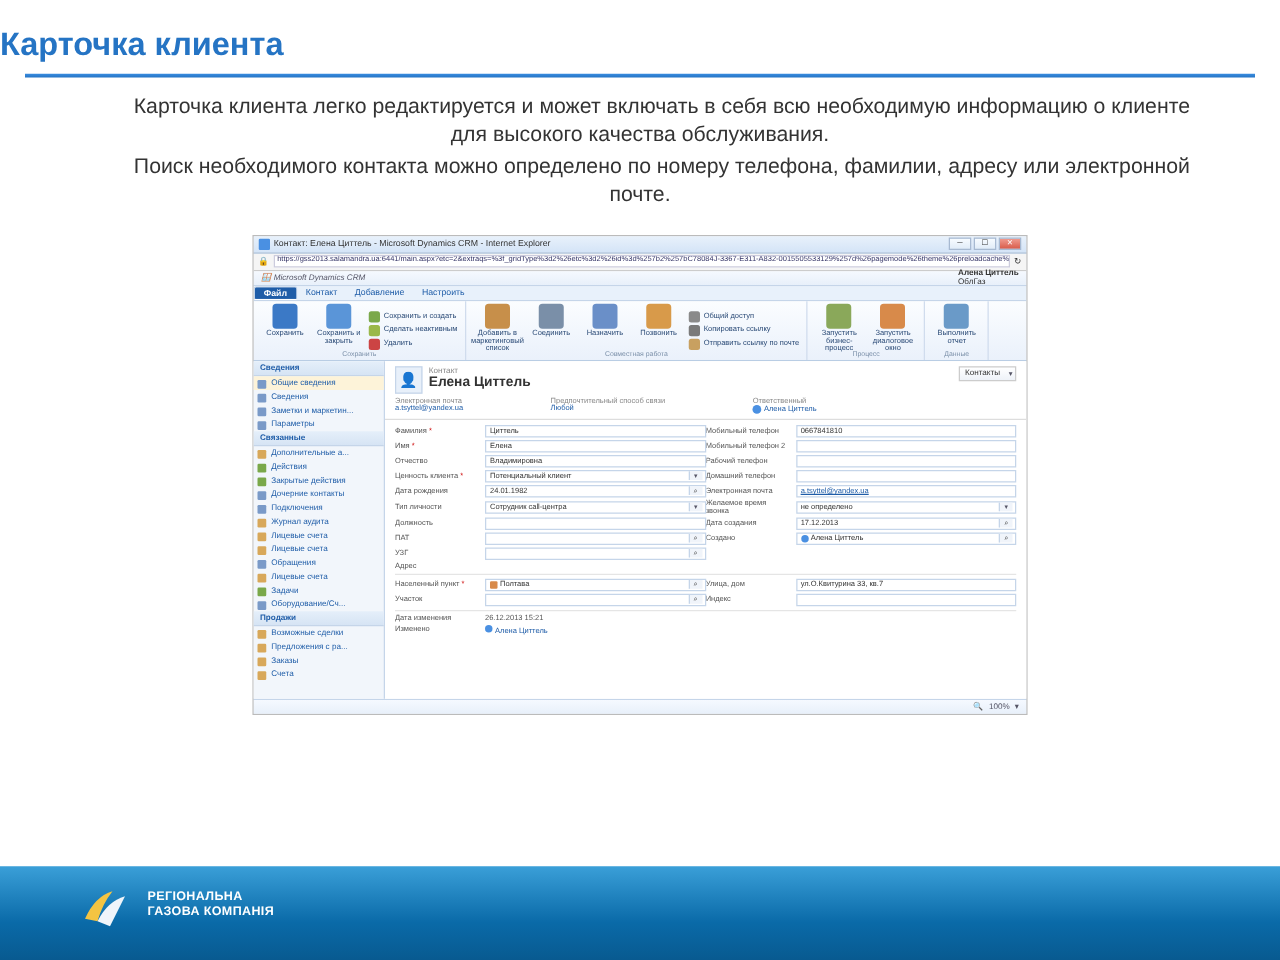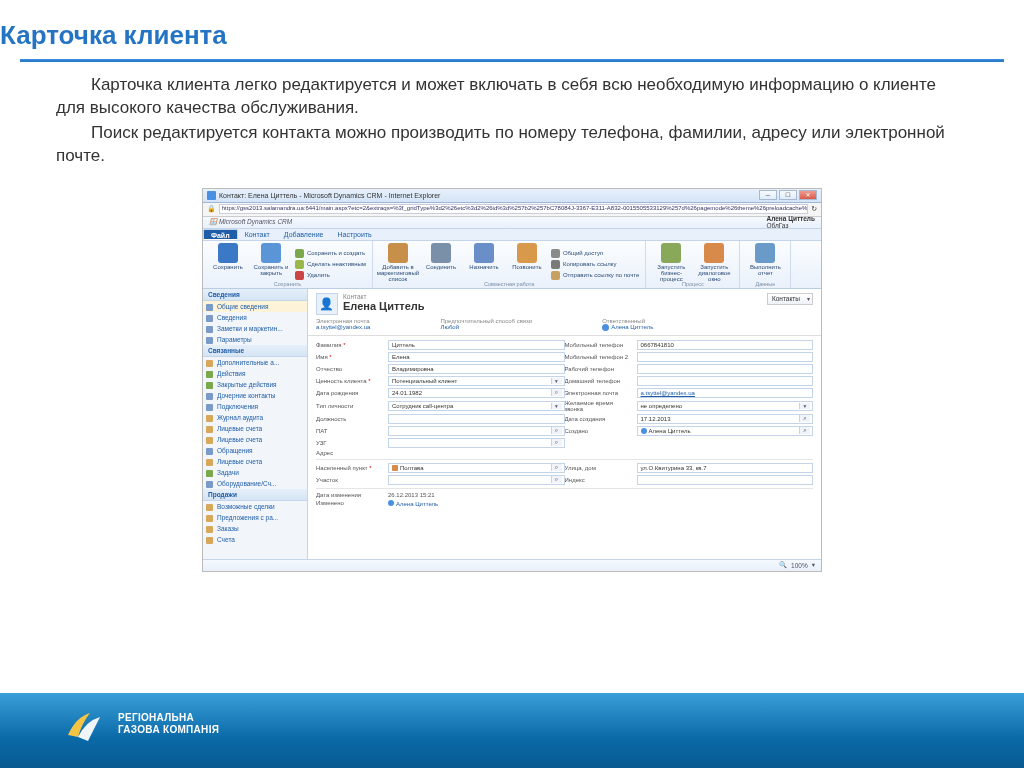--- a/index.html
+++ b/index.html
@@ -22,21 +22,21 @@
     height: 3px;
     background: linear-gradient(#3a8de0,#2574c4);
     margin: 0 20px 12px 20px;
   }
   .slide-body {
     padding: 0 56px;
     font-size: 17px;
     color: #333;
     line-height: 1.35;
   }
-  .slide-body p { text-indent: 35px; margin-bottom: 2px; }
+  .slide-body p { text-indent: 35px; margin-bottom: 2px; text-align: center; }
   .screenshot {
     width: 620px;
     margin: 20px auto 0 auto;
     border: 1px solid #bbb;
     background: #f2f2f2;
     font-size: 7px;
     color: #333;
     position: relative;
   }
   
@@ -131,21 +131,21 @@
   .logo-mark svg { width:46px; height:46px; }
   .logo-text { color:#fff; font-size:10px; line-height:1.2; font-weight:bold; letter-spacing:0.3px; }
 </style>
 </head>
 <body>
 
 <div class="slide-title">Карточка клиента</div>
 <div class="divider"></div>
 <div class="slide-body">
   <p>Карточка  клиента легко редактируется и может включать  в себя всю необходимую информацию о клиенте для высокого качества обслуживания.</p>
-  <p>Поиск редактируется контакта можно производить по номеру телефона, фамилии, адресу или электронной почте.</p>
+  <p>Поиск необходимого контакта можно определено по номеру телефона, фамилии, адресу или электронной почте.</p>
 </div>
 
 <div class="screenshot">
 
   <div class="ie-titlebar">
     <div class="left">
       <span class="ico"></span>
       <span>Контакт: Елена Циттель - Microsoft Dynamics CRM - Internet Explorer</span>
     </div>
     <div class="ie-ctrls">

